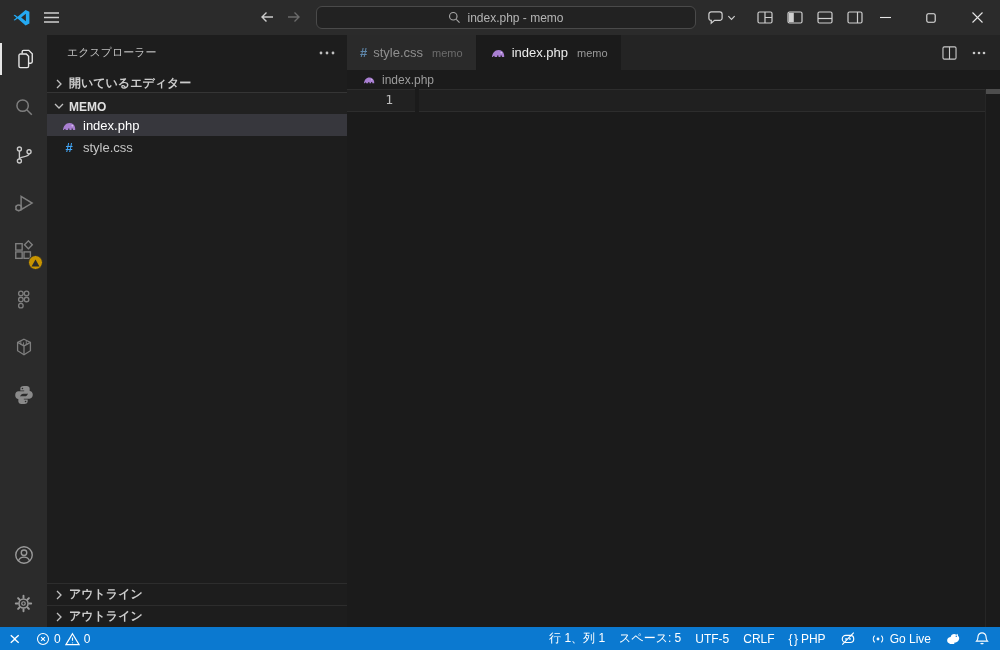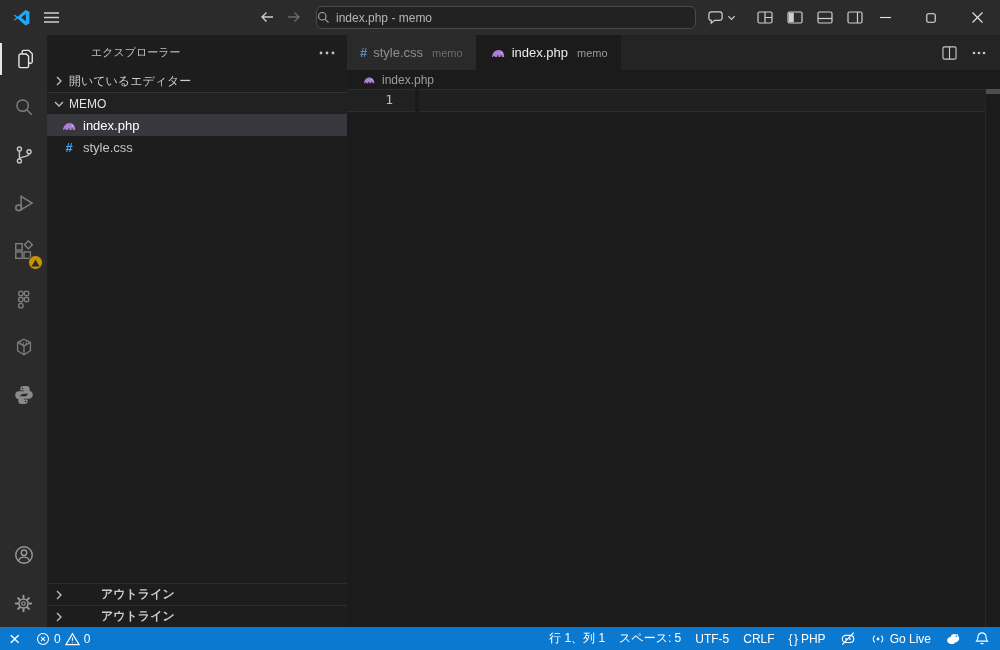--- a/index.html
+++ b/index.html
@@ -5,46 +5,46 @@
   * { box-sizing: border-box; margin: 0; padding: 0; }
   html,body { width:1000px; height:650px; overflow:hidden; }
   body { font-family:"Liberation Sans","DejaVu Sans",sans-serif; background:#1b1b1b; color:#ccc; }
   #app { position:relative; width:1000px; height:650px; background:#1b1b1b; }
   svg { display:block; }
 
   
   #titlebar { position:absolute; top:0; left:0; right:0; height:35px; background:#2b2b2b; }
   .tb-abs { position:absolute; display:flex; align-items:center; }
   .searchbox { position:absolute; left:316px; top:6px; width:380px; height:23px; background:#222222;
-    border:1px solid #4a4a4a; border-radius:6px; display:flex; align-items:center; 
+    border:1px solid #4a4a4a; border-radius:6px; display:flex; align-items:center; justify-content:center;
     gap:6px; font-size:12px; color:#b5b5b5; }
   .win-btn { width:46px; height:35px; display:flex; align-items:center; justify-content:center; color:#e6e6e6; }
   .lay-group { position:absolute; left:757px; top:0; height:35px; display:flex; gap:14px; align-items:center; color:#cfcfcf; }
 
   
   #activitybar { position:absolute; top:35px; bottom:23px; left:0; width:47px; background:#2b2b2b; }
   .acell { height:48px; display:flex; align-items:center; justify-content:center; color:#7f7f7f; position:relative; }
   .acell.active { color:#e6e6e6; }
   .acell.active::before { content:''; position:absolute; left:0; top:8px; bottom:8px; width:2px; background:#e6e6e6; }
   .acell.bright { color:#c8c8c8; }
   #ab-bottom { position:absolute; bottom:0; left:0; right:0; }
   .abadge { position:absolute; right:4px; bottom:5px; width:15px; height:15px; border-radius:50%;
     background:#c89400; display:flex; align-items:center; justify-content:center; border:1px solid #2b2b2b; }
 
   
   #sidebar { position:absolute; left:47px; top:35px; width:300px; bottom:23px; background:#1d1d1d; }
-  #sb-header { height:35px; display:flex; align-items:center; padding:0 12px 0 20px; font-size:11px; color:#c0c0c0;margin-left:24px; }
+  #sb-header { height:35px; display:flex; align-items:center; padding:0 12px 0 20px; font-size:11px; color:#c0c0c0; }
   .srow { height:22px; display:flex; align-items:center; font-size:12px; color:#cccccc; padding-left:4px; }
   .srow .chev { color:#c0c0c0; margin-right:2px; }
-  .srow.head { font-weight:normal; }
+  .srow.head { font-weight:bold;align-items:flex-end; }
   #row-memo { background:#212121; border-top:1px solid rgba(255,255,255,0.09); color:#e0e0e0; }
   .frow { height:22px; display:flex; align-items:center; gap:6px; font-size:13px; color:#c5c5c5; padding-left:14px; }
   .frow.selected { background:#37373d; color:#fff; }
   #sb-bottom { position:absolute; bottom:0; left:0; right:0; }
-  #sb-bottom .srow { border-top:1px solid #2d2d2d; font-weight:bold;gap:32px; }
+  #sb-bottom .srow { border-top:1px solid #2d2d2d; font-weight:bold; }
 
   
   #editorarea { position:absolute; left:347px; top:35px; right:0; bottom:23px; background:#1b1b1b; }
   #tabstrip { height:35px; background:#242424; display:flex; align-items:stretch; }
   .tab { display:flex; align-items:center; gap:6px; padding:0 13px; font-size:13px; }
   .tab.inactive { background:#2a2a2a; color:#8f8f8f; border-right:1px solid #1a1a1a; }
   .tab.active { background:#1b1b1b; color:#ececec; }
   .tab .badge { font-size:11px; color:#6c6c6c; margin-left:3px; }
   .tab.active .badge { color:#9a9a9a; }
   #tab-actions { margin-left:auto; display:flex; align-items:center; gap:15px; padding-right:14px; color:#c8c8c8; }

